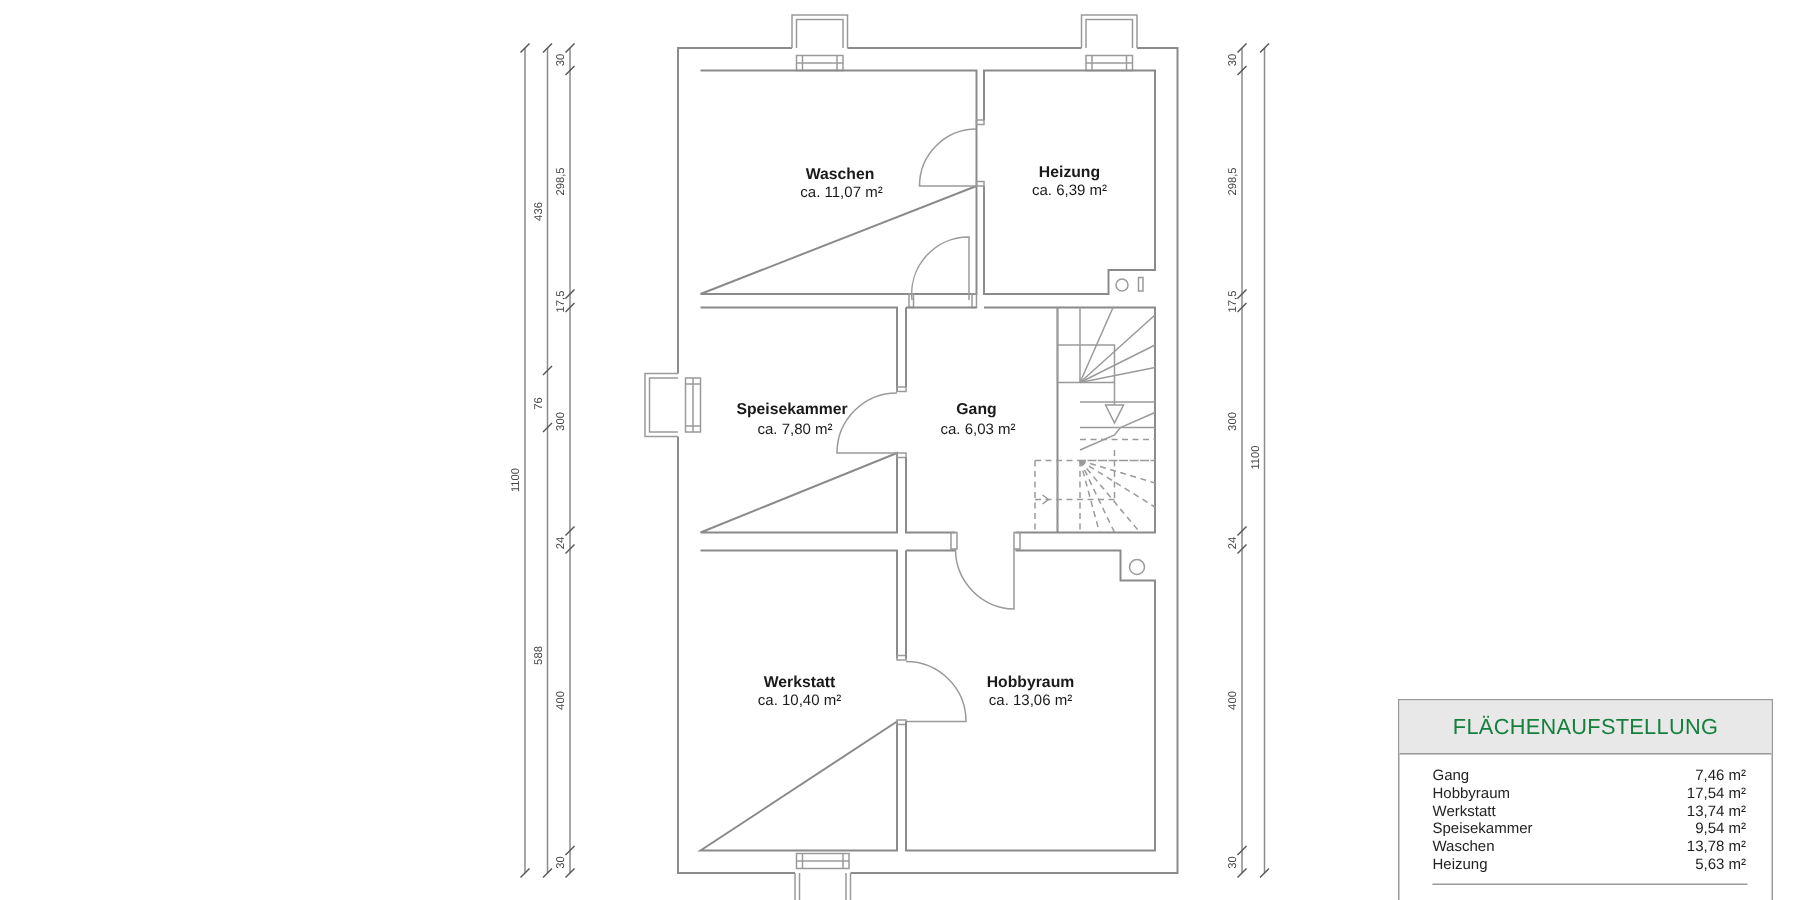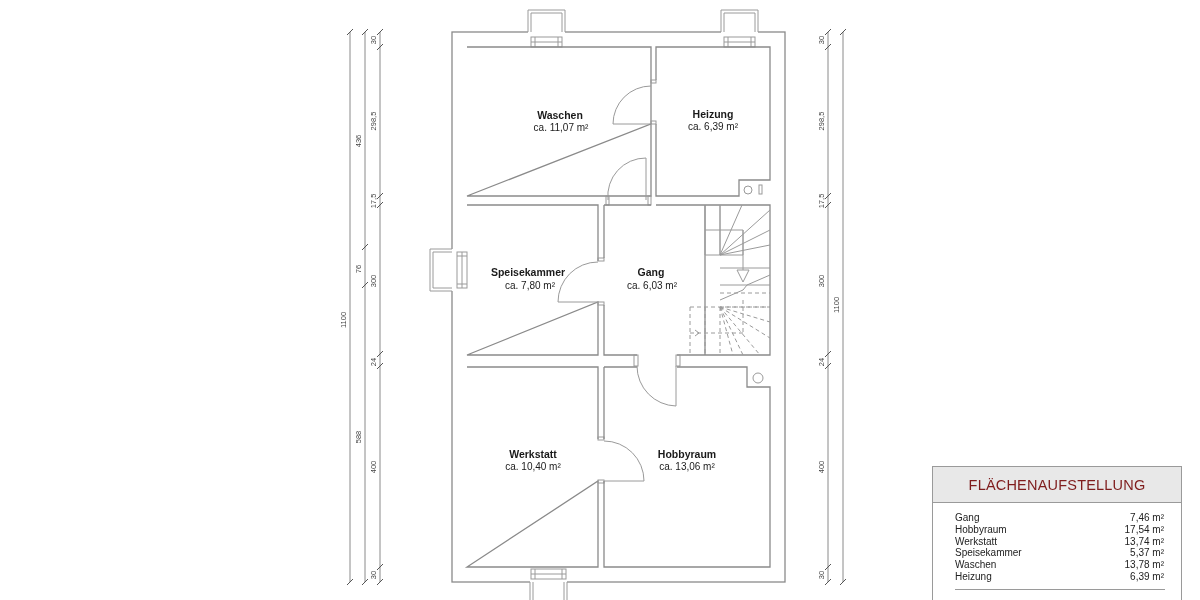--- a/index.html
+++ b/index.html
@@ -8,21 +8,21 @@
     .wall { fill: none; stroke: #8a8a8a; stroke-width: 1.3; }
     .thin { fill: none; stroke: #9a9a9a; stroke-width: 1; }
     .dash { fill: none; stroke: #9a9a9a; stroke-width: 1; stroke-dasharray: 4 3; }
     .dim { stroke: #8a8a8a; stroke-width: 1; }
     .tick { stroke: #555; stroke-width: 1; }
     .dimtxt { font-family: "Liberation Sans Narrow", "Liberation Sans", sans-serif; font-size: 7.5px; fill: #444; }
     .room-name { font-family: "Liberation Sans", sans-serif; font-size: 10.5px; font-weight: bold; fill: #1a1a1a; }
     .room-area { font-family: "Liberation Sans", sans-serif; font-size: 10px; fill: #1a1a1a; }
 
     .legend { position: absolute; left: 932px; top: 466px; width: 248px; height: 140px; border: 1px solid #9a9a9a; background: #fff; }
-    .legend-head { height: 35px; background: #e8e8e8; border-bottom: 1px solid #9a9a9a; display: flex; align-items: center; justify-content: center; font-size: 14.5px; color: #7f1d1d; letter-spacing: 0.2px; }
+    .legend-head { height: 35px; background: #e8e8e8; border-bottom: 1px solid #9a9a9a; display: flex; align-items: center; justify-content: center; font-size: 14.5px; color: #15803d; letter-spacing: 0.2px; }
     .legend-rows { padding: 9px 17px 0 22px; }
     .legend-row { display: flex; justify-content: space-between; font-size: 10px; line-height: 11.8px; color: #222; }
     .legend-sep { margin: 6px 16px 0 22px; height: 1px; background: #9a9a9a; }
   </style>
 </head>
 <body>
 
 <svg id="plan" viewBox="0 0 1200 600" xmlns="http://www.w3.org/2000/svg">
 
   <g>
@@ -209,25 +209,25 @@
     <div class="legend-row">
         <span>Hobbyraum</span>
         <span>17,54 m²</span>
       </div>
     <div class="legend-row">
         <span>Werkstatt</span>
         <span>13,74 m²</span>
       </div>
     <div class="legend-row">
         <span>Speisekammer</span>
-        <span>5,37 m²</span>
+        <span>9,54 m²</span>
       </div>
     <div class="legend-row">
         <span>Waschen</span>
         <span>13,78 m²</span>
       </div>
     <div class="legend-row">
         <span>Heizung</span>
-        <span>6,39 m²</span>
+        <span>5,63 m²</span>
       </div>
   </div>
   <div class="legend-sep"></div>
 </div>
 
 </body></html>

